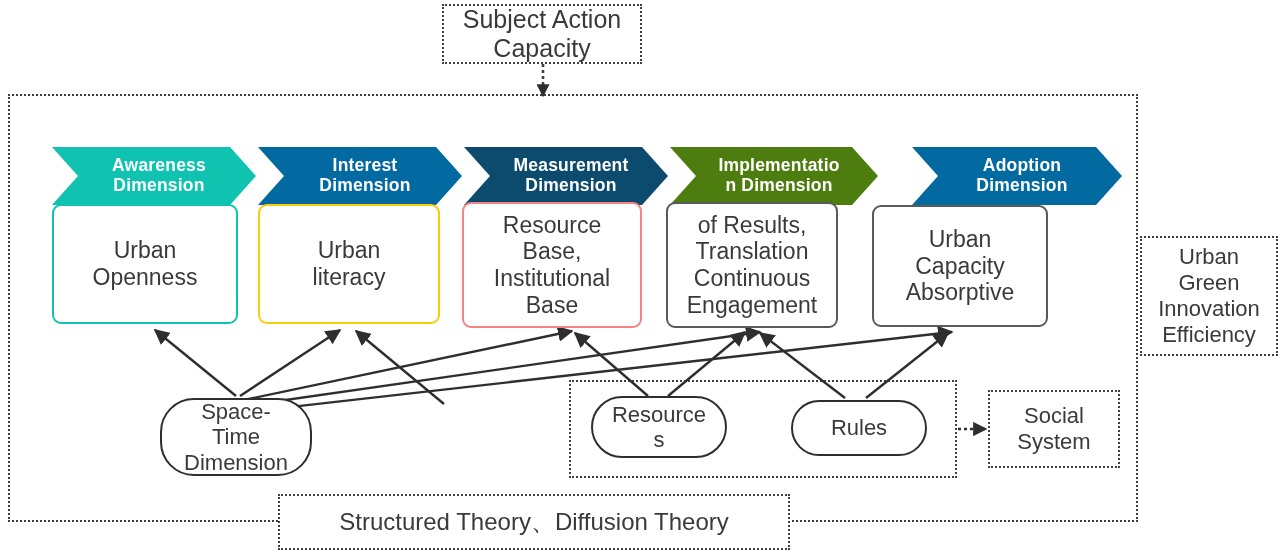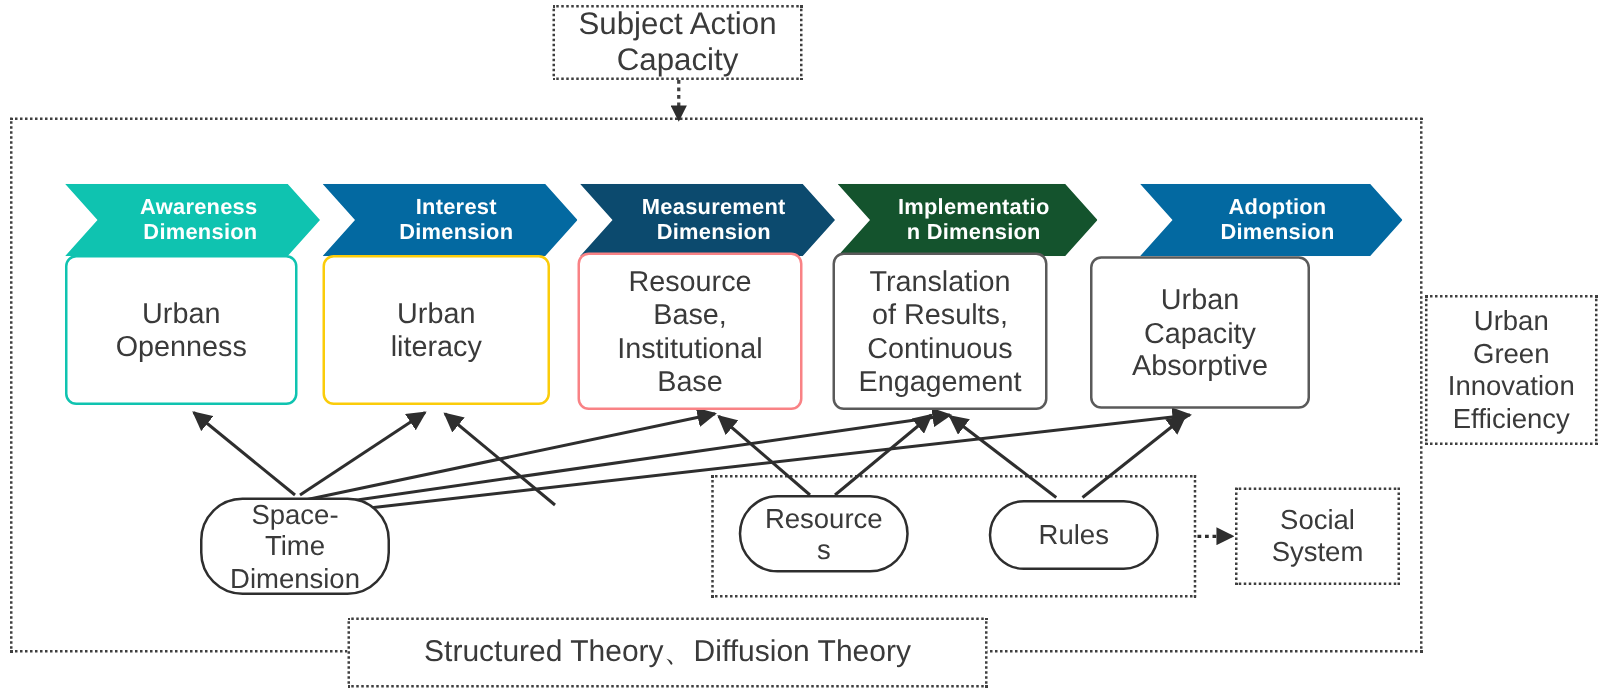--- a/index.html
+++ b/index.html
@@ -28,21 +28,21 @@
   }
 
   
   .chev{
     height:58px;display:flex;align-items:center;justify-content:center;
     text-align:center;color:#ffffff;font-weight:bold;font-size:17.5px;
     line-height:1.12;letter-spacing:.2px;
     clip-path:polygon(0 0, calc(100% - 26px) 0, 100% 50%, calc(100% - 26px) 100%, 0 100%, 26px 50%);
     padding-left:20px;padding-right:10px;box-sizing:border-box;
   }
-  .chev.first{clip-path:polygon(0 0, calc(100% - 26px) 0, 100% 50%, calc(100% - 26px) 100%, 0 100%, 26px 50%);text-align:right;}
+  .chev.first{clip-path:polygon(0 0, calc(100% - 26px) 0, 100% 50%, calc(100% - 26px) 100%, 0 100%, 26px 50%);}
 
   
   .card{
     background:#ffffff;border:2.5px solid #5a5a5a;border-radius:9px;
     display:flex;align-items:center;justify-content:center;
     text-align:center;font-size:23px;line-height:1.16;color:#3a3a3a;
     padding:2px 6px;
   }
 
   
@@ -119,21 +119,21 @@
       <div>Interest</div>
       <div>Dimension</div>
     </div>
   </div>
   <div class="abs chev" style="left:464px;top:147px;width:204px;background:#0c4a6e;">
     <div>
       <div>Measurement</div>
       <div>Dimension</div>
     </div>
   </div>
-  <div class="abs chev" style="left:670px;top:147px;width:208px;background:#14532d;">
+  <div class="abs chev" style="left:670px;top:147px;width:208px;background:#4d7c0f;">
     <div>
       <div>Implementatio</div>
       <div>n Dimension</div>
     </div>
   </div>
   <div class="abs chev" style="left:912px;top:147px;width:210px;background:#0369a1;">
     <div>
       <div>Adoption</div>
       <div>Dimension</div>
     </div>
@@ -157,22 +157,22 @@
     <div>
       <div>Resource</div>
       <div>Base,</div>
       <div>Institutional</div>
       <div>Base</div>
     </div>
   </div>
 
   <div class="abs card" style="left:666px;top:202px;width:172px;height:126px;border-color:#5a5a5a;">
     <div>
+      <div>of Results,</div>
       <div>Translation</div>
-      <div>of Results,</div>
       <div>Continuous</div>
       <div>Engagement</div>
     </div>
   </div>
 
   <div class="abs card" style="left:872px;top:205px;width:176px;height:122px;border-color:#5a5a5a;">
     <div>
       <div>Urban</div>
       <div>Capacity</div>
       <div>Absorptive</div>

